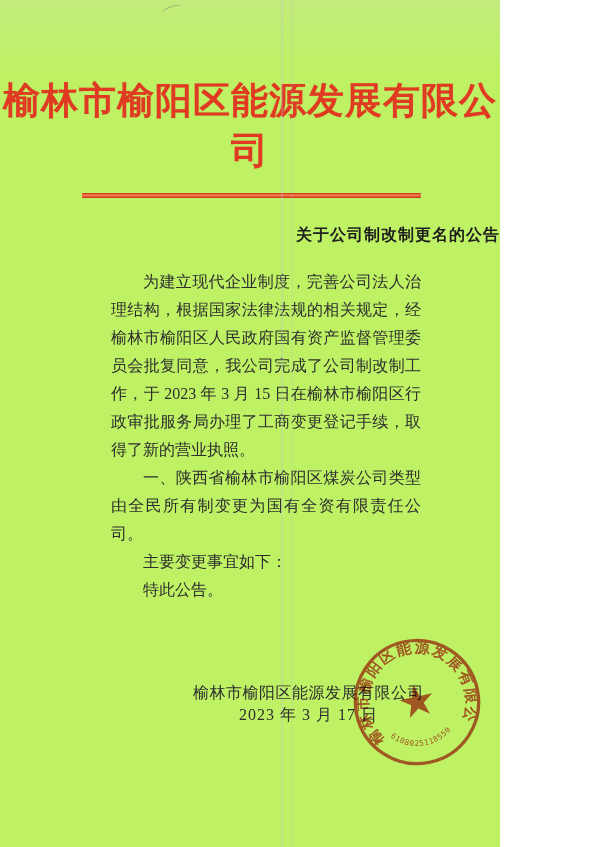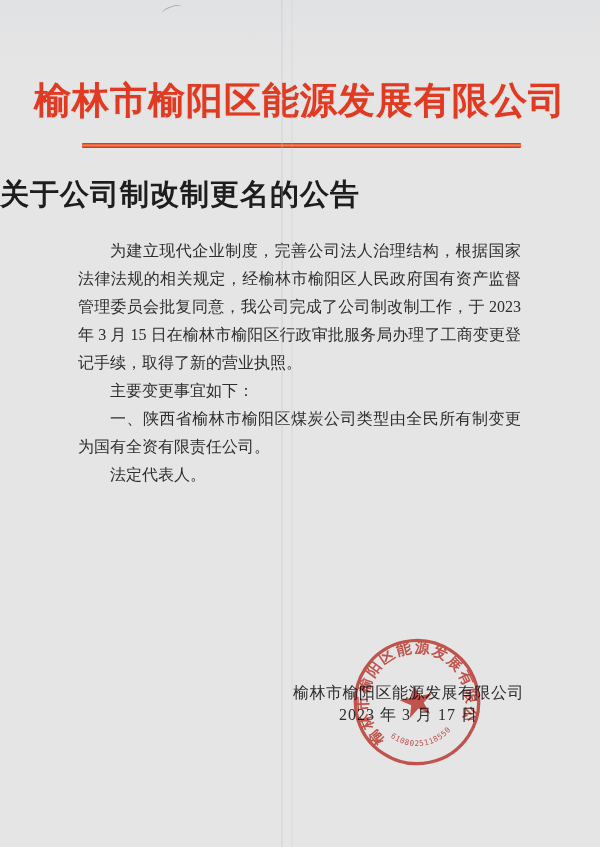--- a/index.html
+++ b/index.html
@@ -5,22 +5,22 @@
   html,body{margin:0;padding:0;}
   body{
     width:600px;height:847px;
     background:#ffffff;
     font-family:"Liberation Serif","DejaVu Serif",serif;
     position:relative;
     overflow:hidden;
   }
   .page{
     position:relative;
-    width:600px;height:847px;
-    background:#e5e5e5;
+    width:500px;height:847px;
+    background:#bef264;
     color:var(--ink,#2b2b2b);
   }
   
   .page::before{
     content:"";
     position:absolute;left:0;top:0;right:0;height:70px;
     background:linear-gradient(rgba(208,212,220,0.20),rgba(208,212,220,0));
     pointer-events:none;
   }
   
@@ -50,29 +50,29 @@
     text-shadow:0 0 1px rgba(224,58,34,0.35);
   }
   .letterhead-rule{
     margin:17px 79px 0 82px;
     height:5px;
     background:linear-gradient(#c12d17,#ff8352 45%,#c12d17);
     border-radius:1px;
   }
   .doc-title{
     margin:27px 0 0 0;
-    text-align:left;
-    font-size:29px;
+    text-align:right;
+    font-size:16px;
     font-weight:700;
     letter-spacing:1px;
     color:#1d1d1d;
   }
   .doc-body{
     margin-top:22px;
-    padding:0 79px 0 78px;
+    padding:0 79px 0 111px;
     font-size:16px;
     line-height:28px;
     text-align:justify;
     color:#2e2e2e;
   }
   .para{margin:0;text-indent:2em;}
   .signature{
     position:absolute;
     top:682px;right:76px;
     text-align:center;
@@ -117,26 +117,26 @@
     <h1 class="letterhead-name">榆林市榆阳区能源发展有限公司</h1>
     <div class="letterhead-rule"></div>
   </header>
 
   <h2 class="doc-title">关于公司制改制更名的公告</h2>
 
   <main class="doc-body">
 
       <p class="para">为建立现代企业制度，完善公司法人治理结构，根据国家法律法规的相关规定，经榆林市榆阳区人民政府国有资产监督管理委员会批复同意，我公司完成了公司制改制工作，于 2023 年 3 月 15 日在榆林市榆阳区行政审批服务局办理了工商变更登记手续，取得了新的营业执照。</p>
 
+      <p class="para">一、陕西省榆林市榆阳区煤炭公司类型由全民所有制变更为国有全资有限责任公司。</p>
+
       <p class="para">主要变更事宜如下：</p>
 
-      <p class="para">一、陕西省榆林市榆阳区煤炭公司类型由全民所有制变更为国有全资有限责任公司。</p>
 
-
-      <p class="para">法定代表人。</p>
+      <p class="para">特此公告。</p>
     </main>
 
   <div class="signature">
     <div class="sig-company">榆林市榆阳区能源发展有限公司</div>
     <div class="sig-date">2023 年 3 月 17 日</div>
   </div>
 
   <svg class="seal" viewBox="0 0 120 120" xmlns="http://www.w3.org/2000/svg">
     <g transform="rotate(-12 60 60)">
       <circle class="seal-ring" cx="60" cy="60" r="56"></circle>

